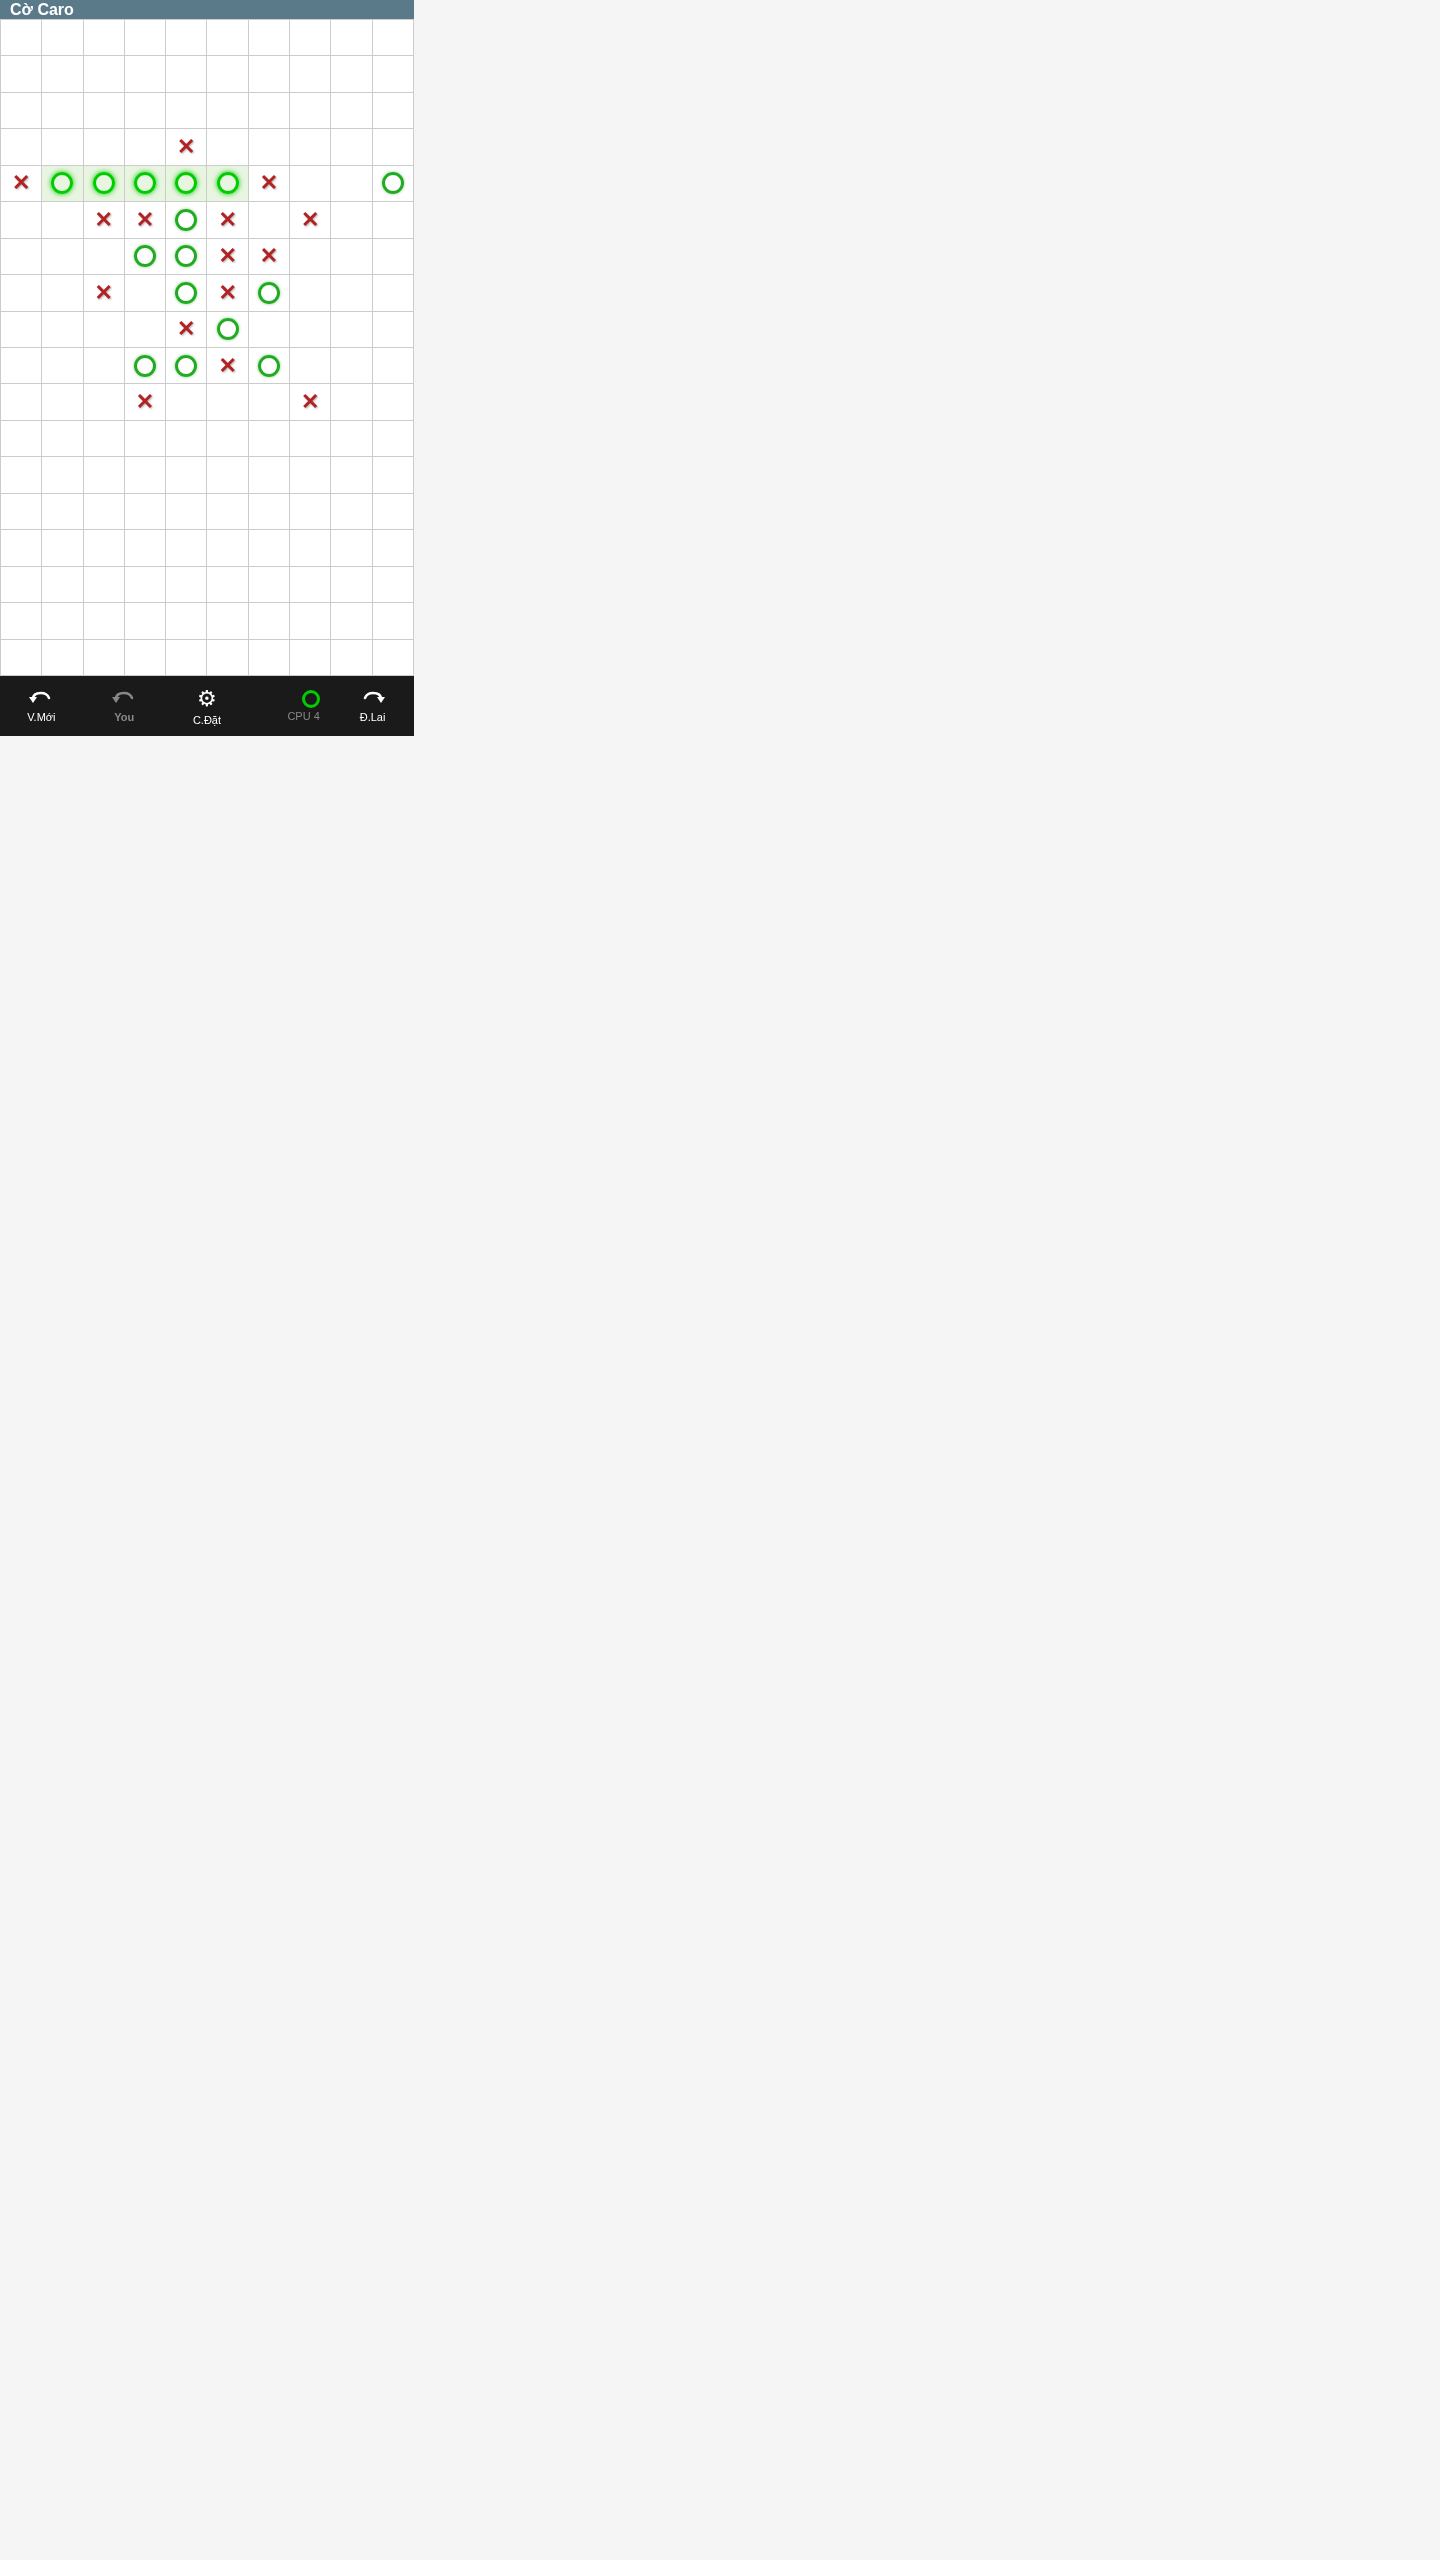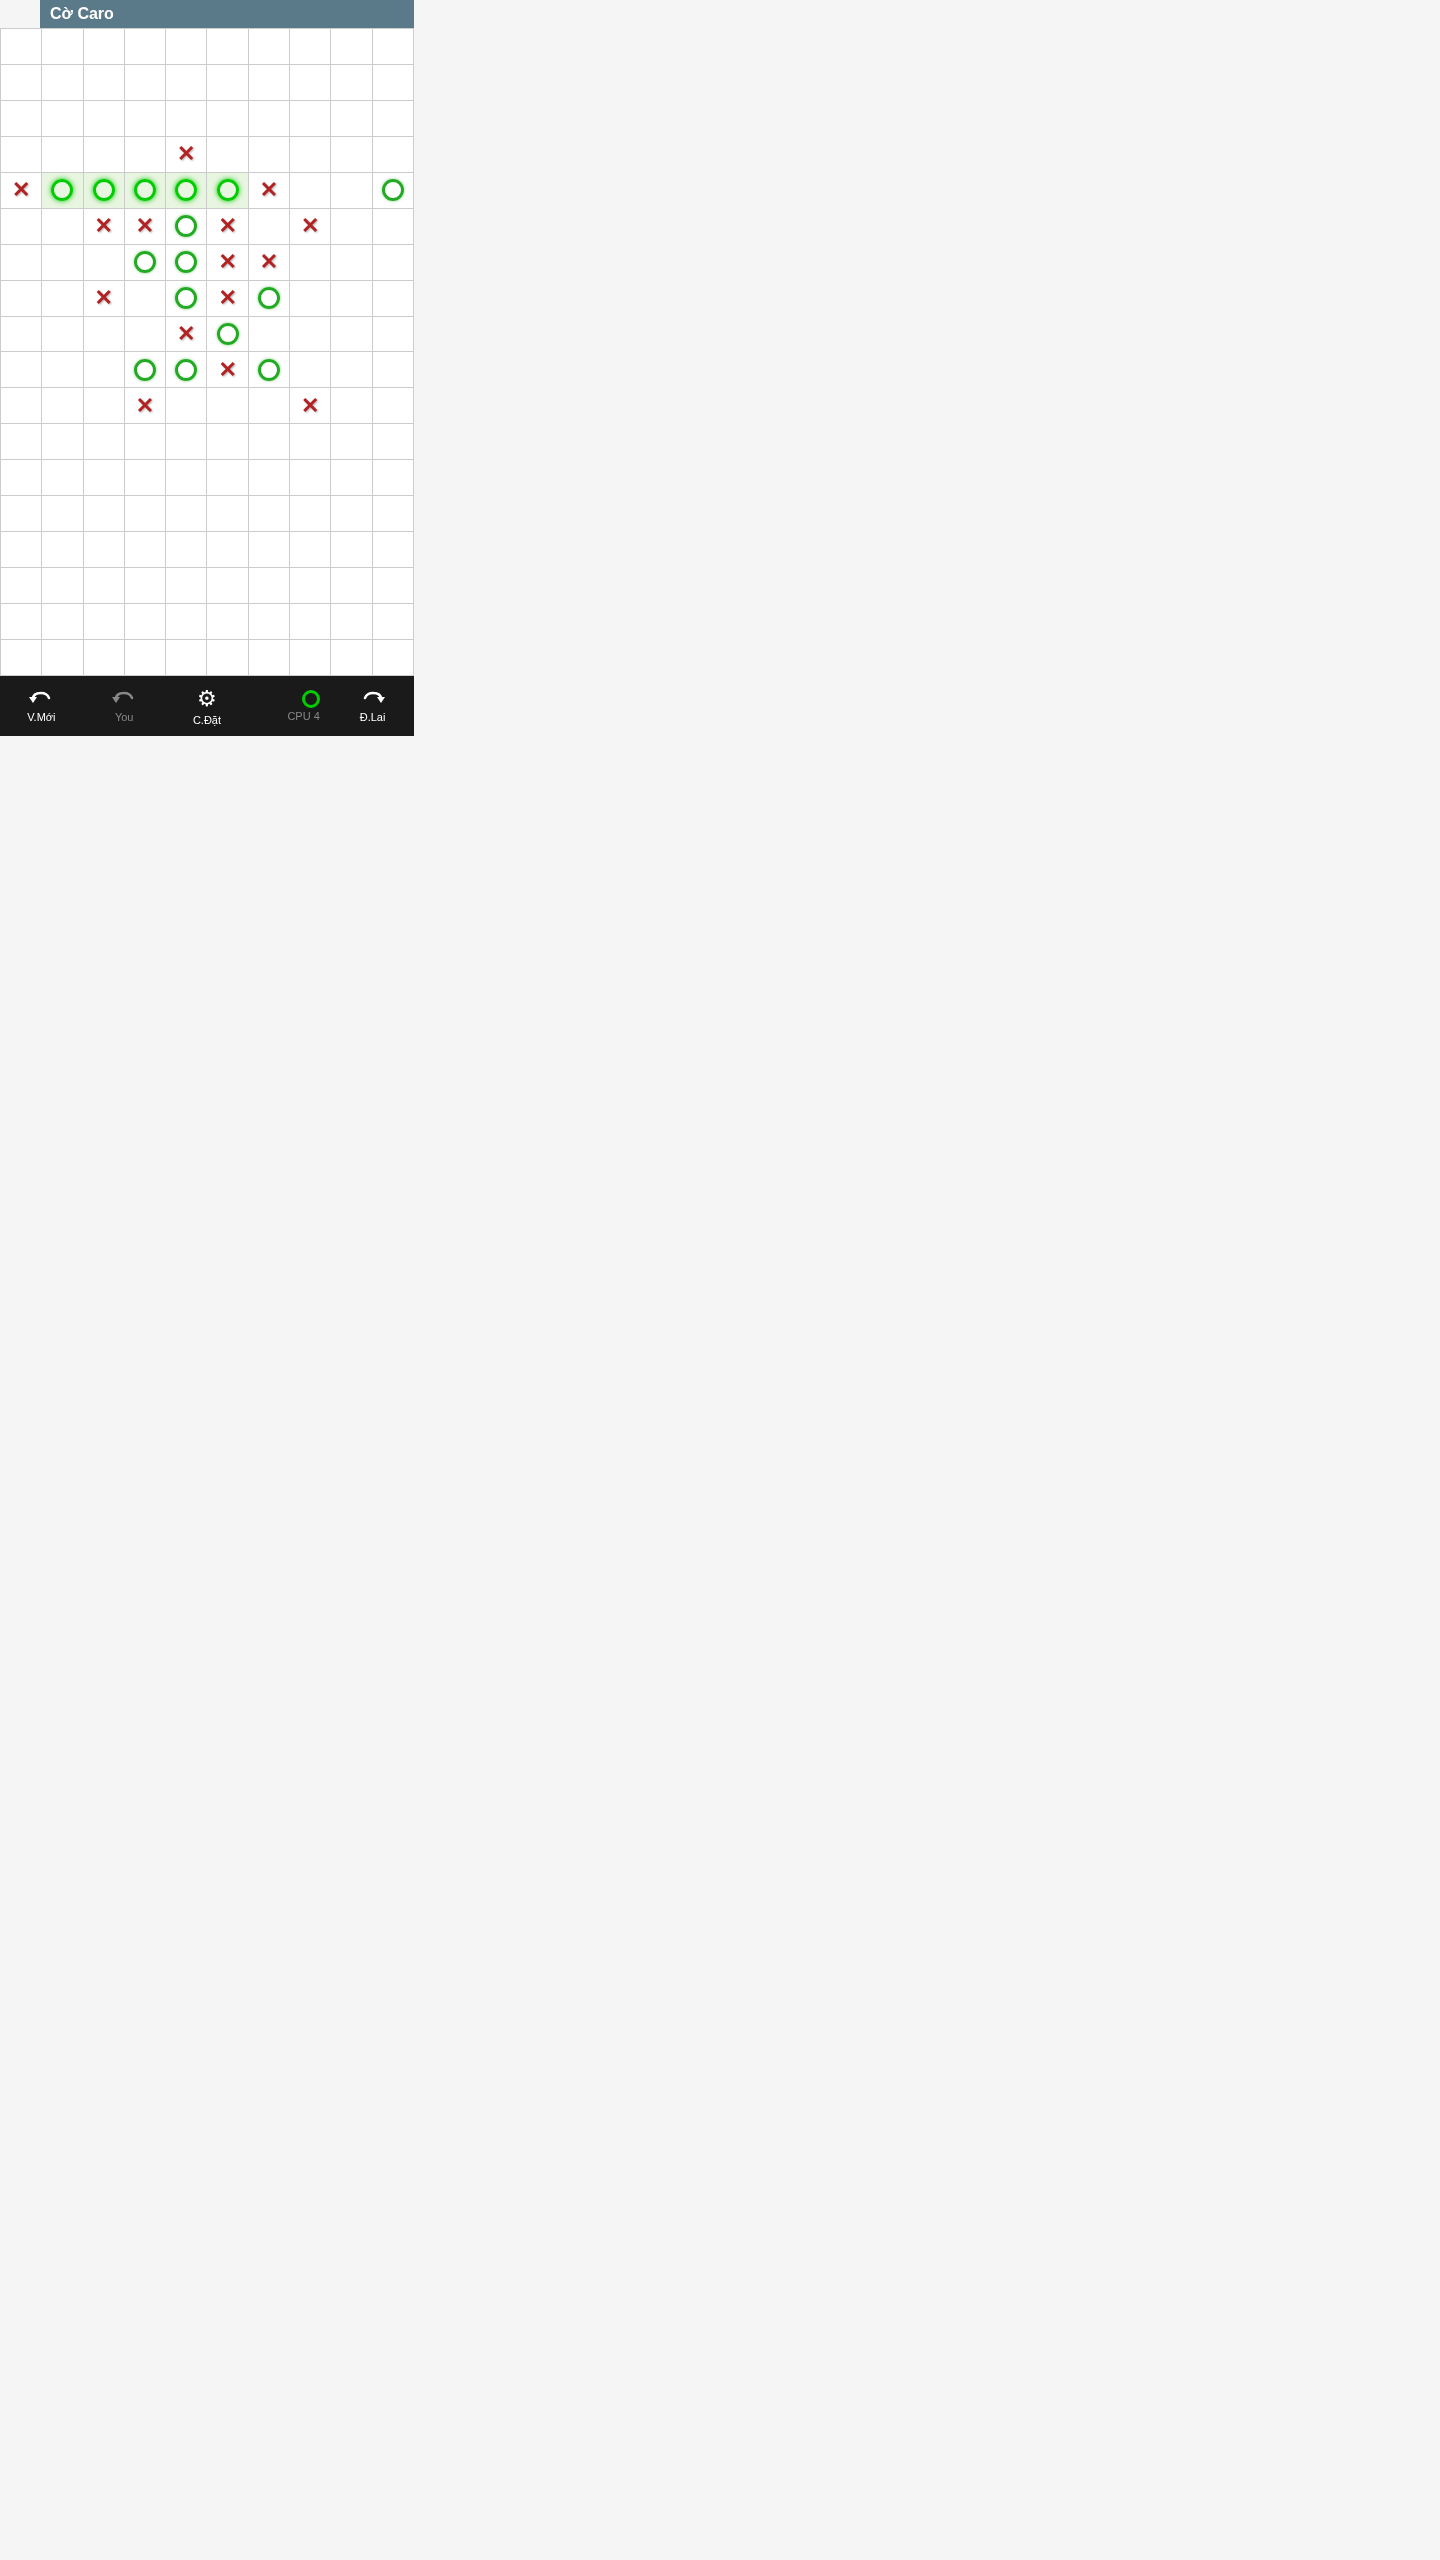--- a/index.html
+++ b/index.html
@@ -15,24 +15,23 @@
     }
 
     
     #title-bar {
       background: #5a7a8a;
       color: white;
       padding: 6px 10px;
       font-size: 16px;
       font-weight: bold;
       flex-shrink: 0;
-      height: 28px;
+      height: 19px;
       display: flex;
       align-items: center;
-      margin-left: 40px;
     }
 
     
     #board-container {
       flex: 1;
       overflow: hidden;
       position: relative;
       background: white;
     }
 
@@ -109,20 +108,21 @@
       width: 60px;
       gap: 2px;
     }
 
     .toolbar-btn.active {
       color: #fff;
     }
 
     .toolbar-btn.you-btn {
       color: #888;
+      font-weight: bold;
     }
 
     .toolbar-btn.cpu-btn {
       color: #888;
       align-items: flex-end;
     }
 
     .icon-gear {
       display: inline-block;
       font-size: 22px;

